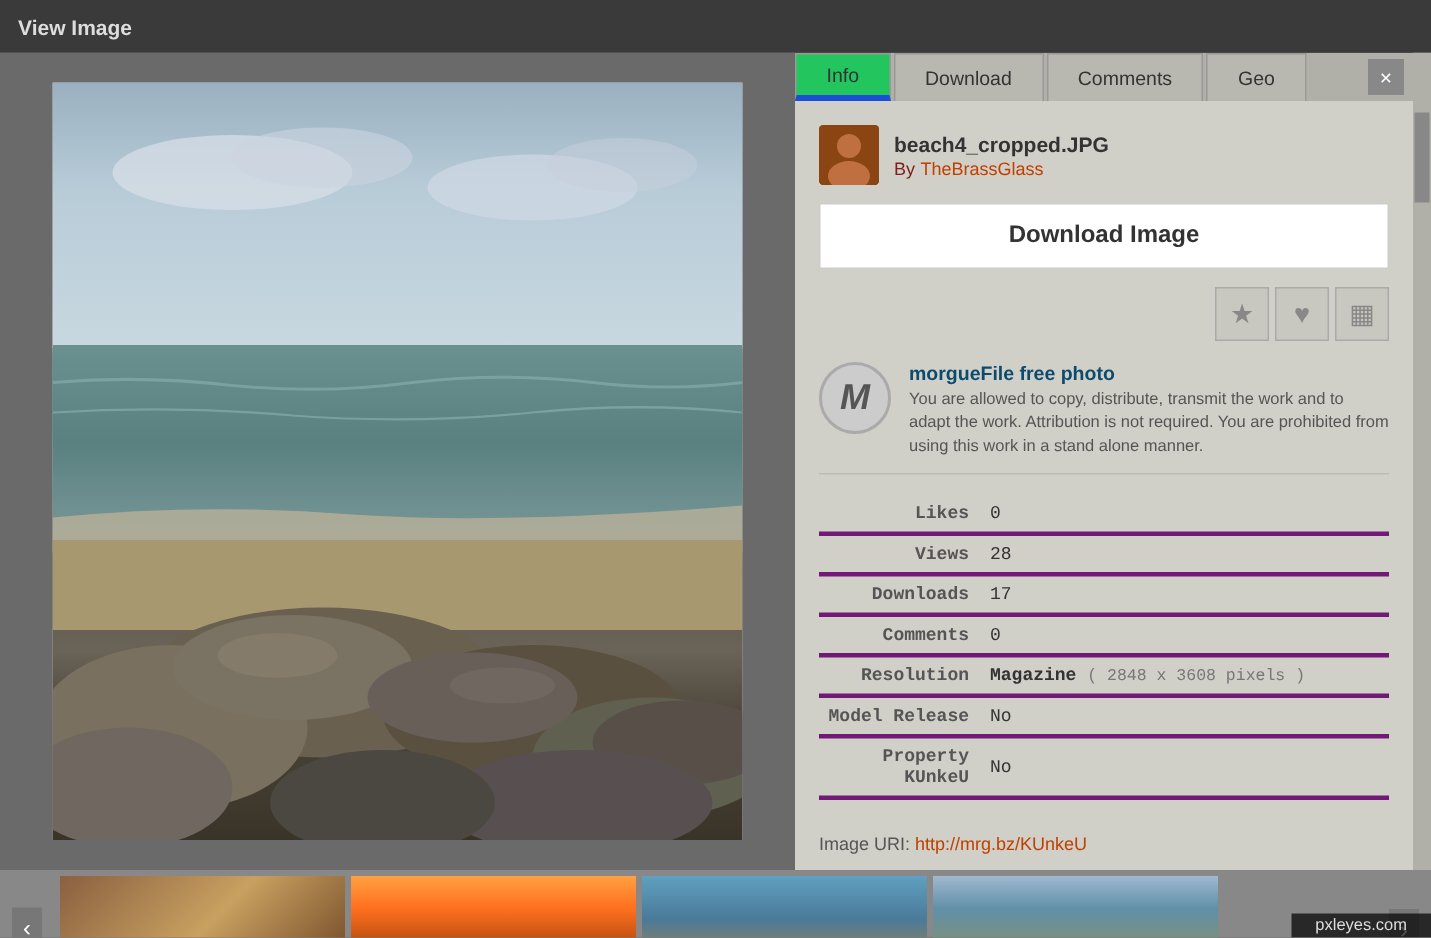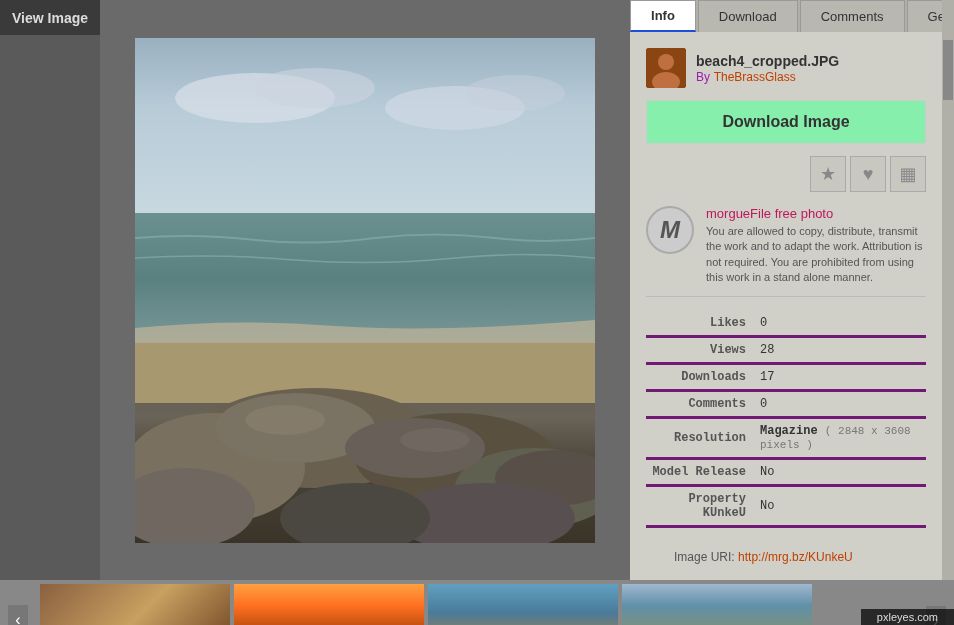--- a/index.html
+++ b/index.html
@@ -12,21 +12,21 @@
       overflow: hidden;
       position: relative;
     }
 
     
     .main-window {
       width: 954px;
       height: 580px;
       background: #5a5a5a;
       display: flex;
-      flex-direction: row;
+      flex-direction: column;
     }
 
     
     .title-bar {
       background: #3a3a3a;
       color: #ddd;
       padding: 6px 12px;
       font-size: 14px;
       font-weight: bold;
       height: 35px;
@@ -103,23 +103,23 @@
       border-top: 1px solid #999;
       border-left: 1px solid #999;
       border-right: 1px solid #999;
       margin-right: 2px;
       height: 32px;
       display: flex;
       align-items: center;
     }
 
     .tab.active {
-      background: #ffffff;
-      border-bottom: 2px solid #1d4ed8;
-      font-weight: bold;
+      background: #22c55e;
+      border-bottom: 4px solid #1d4ed8;
+      font-weight: normal;
     }
 
     .close-btn {
       margin-left: auto;
       width: 24px;
       height: 24px;
       background: #888;
       color: white;
       border: none;
       cursor: pointer;
@@ -170,41 +170,41 @@
       flex: 1;
     }
 
     .filename {
       font-size: 14px;
       font-weight: bold;
       color: #333;
     }
 
     .by-text {
-      color: #a21caf;
+      color: #7f1d1d;
       font-size: 12px;
     }
 
     .username {
       color: #c04000;
       font-size: 12px;
       text-decoration: none;
     }
 
     .timestamp {
       color: #c04000;
       font-style: italic;
       font-size: 12px;
     }
 
     
     .download-btn {
       width: 100%;
       padding: 12px;
-      background: #86efac;
+      background: #ffffff;
       border: 1px solid #ccc;
       font-size: 16px;
       font-weight: bold;
       color: #333;
       cursor: pointer;
       text-align: center;
       margin-bottom: 12px;
       display: flex;
       align-items: center;
       justify-content: center;
@@ -252,22 +252,22 @@
       justify-content: center;
       font-size: 24px;
       font-style: italic;
       color: #555;
       font-weight: bold;
       flex-shrink: 0;
     }
 
     .morgue-text h4 {
       font-size: 13px;
-      font-weight: normal;
-      color: #be185d;
+      font-weight: bold;
+      color: #0c4a6e;
       margin-bottom: 3px;
     }
 
     .morgue-text p {
       font-size: 11px;
       color: #555;
       line-height: 1.4;
     }
 
     
@@ -305,21 +305,20 @@
     }
 
     .resolution-detail {
       color: #777;
       font-size: 11px;
     }
 
     
     .uri-section {
       padding-top: 8px;
-      margin-left: 28px;
     }
 
     .uri-row {
       font-size: 12px;
       margin-bottom: 4px;
       color: #555;
     }
 
     .uri-link {
       color: #c04000;

